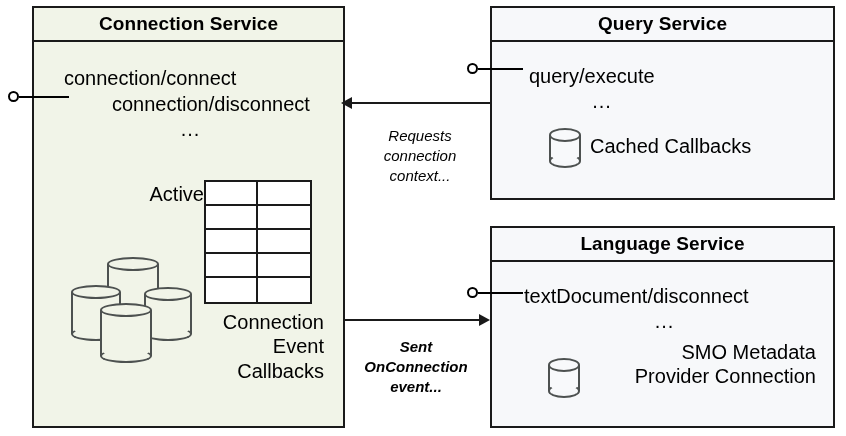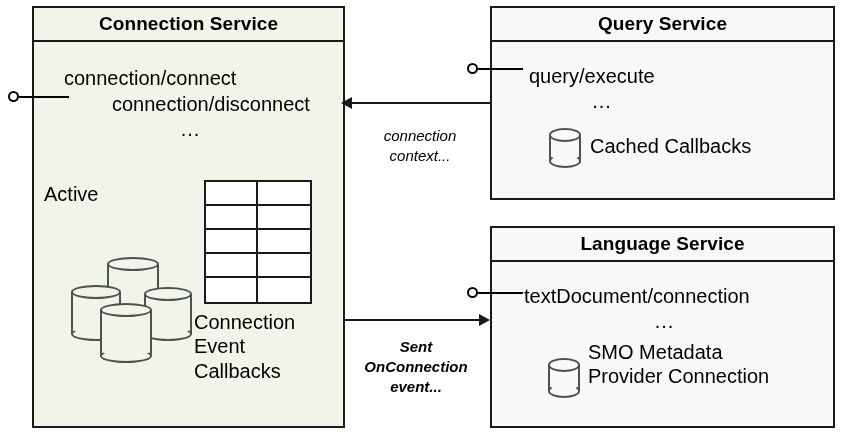--- a/index.html
+++ b/index.html
@@ -51,21 +51,21 @@
     position: absolute;
     font-size: 20px;
     color: #000;
     text-align: center;
     letter-spacing: 1px;
   }
   .plain-label {
     position: absolute;
     font-size: 20px;
     color: #000;
-    text-align: left;
+    text-align: right;
     line-height: 1.22;
   }
   .edge-label {
     position: absolute;
     font-size: 15px;
     font-style: italic;
     color: #000;
     text-align: center;
     line-height: 1.32;
   }
@@ -240,46 +240,47 @@
   <div class="lollipop" style="left:467px; top:63px;">
     <div class="ball"></div>
     <div class="stem" style="width:45px;"></div>
   </div>
 
   <div class="uml-box right-box" style="left:490px; top:226px; width:345px; height:202px;">
 
     <div class="box-header">Language Service</div>
 
     <div class="box-body">
-      <div class="op-text" style="left:32px; top:22px;">textDocument/connection</div>
+      <div class="op-text" style="left:32px; top:22px;">textDocument/disconnect</div>
 
       <div class="ellipsis-text" style="left:0; top:48px; width:345px;">...</div>
 
       <div class="cyl plain" style="left:56px; top:96px; width:32px; height:40px;">
         <div class="body"></div>
           <div class="bottom"></div>
           <div class="top"></div>
       </div>
 
-      <div class="plain-label" style="left:96px; top:78px; width:240px;">
+      <div class="plain-label" style="left:84px; top:78px; width:240px;">
         <div>SMO Metadata</div>
         <div>Provider Connection</div>
       </div>
     </div>
   </div>
 
   <div class="lollipop" style="left:467px; top:287px;">
     <div class="ball"></div>
     <div class="stem" style="width:45px;"></div>
   </div>
 
   <div>
     <div class="conn-line" style="left:352px; top:102px; width:138px;"></div>
     <div class="arrow-head left" style="left:341px; top:97px;"></div>
     <div class="edge-label" style="left:355px; top:126px; width:130px;">
+      <div>Requests</div>
       <div>connection</div>
       <div>context...</div>
     </div>
   </div>
 
   <div>
     <div class="conn-line" style="left:345px; top:319px; width:134px;"></div>
     <div class="arrow-head right" style="left:479px; top:314px;"></div>
     <div class="edge-label" style="left:350px; top:337px; width:132px;font-weight:bold;">
       <div>Sent</div>

